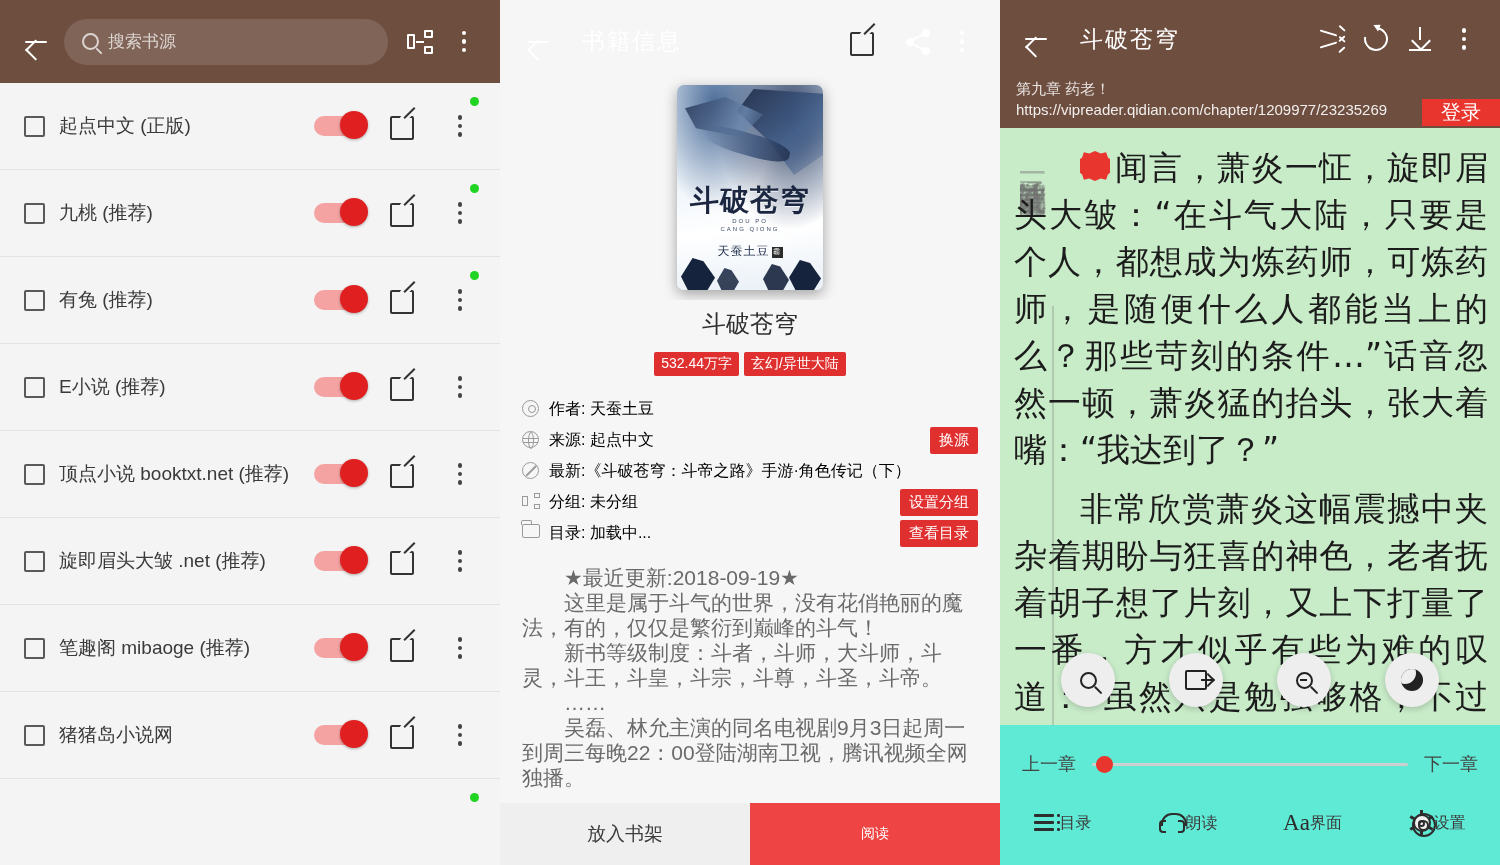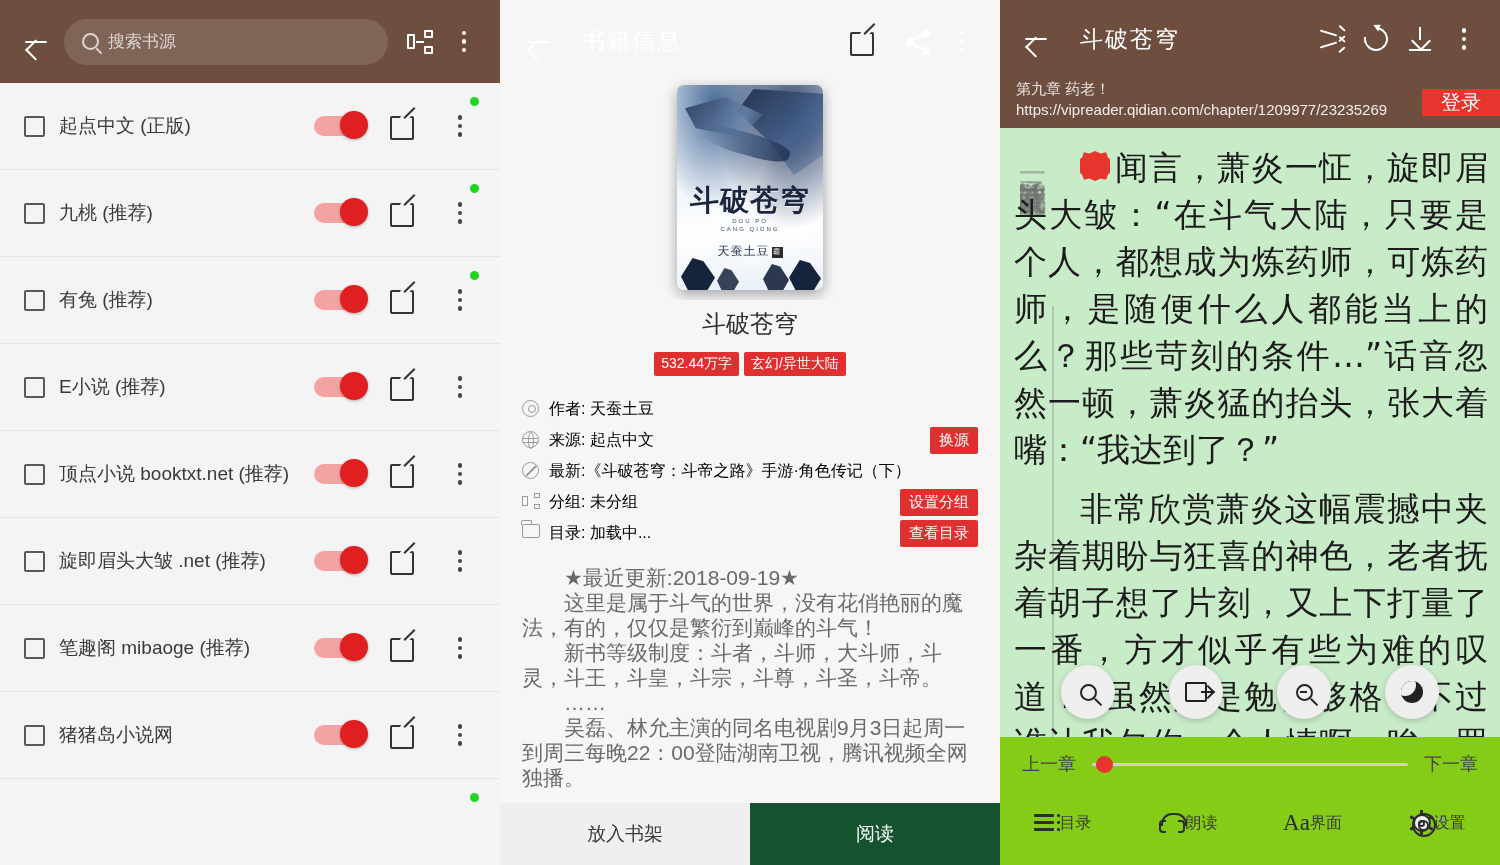--- a/index.html
+++ b/index.html
@@ -254,22 +254,22 @@
   .desc {
     margin-top: 16px; font-size: 21px; line-height: 25px; color: #6a6a6a;
     white-space: pre-wrap;
   }
   .p2-footer { height: 62px; display: flex; flex: none; }
   .fbtn-shelf {
     flex: 1; background: #efefef; display: flex; align-items: center;
     justify-content: center; font-size: 19px; color: #3c3c3c;
   }
   .fbtn-read {
-    flex: 1; background: #14532d; display: flex; align-items: center;
-    justify-content: center; font-size: 19px; color: #fff;
+    flex: 1; background: #ef4444; display: flex; align-items: center;
+    justify-content: center; font-size: 14px; color: #fff;
   }
 
   
   .p3 { background: #c8ebc8; display: flex; flex-direction: column; }
   .p3-header { background: #6e4e3f; flex: none; padding-bottom: 2px; }
   .p3-bar { height: 78px; display: flex; align-items: center; padding: 0 14px; }
   .p3-title { font-size: 23px; color: #fff; margin-left: 22px; flex: 1; letter-spacing: 2px; }
   .shuffle { width: 26px; height: 22px; position: relative; }
   .shuffle i { position: absolute; height: 2.3px; background: #fff; border-radius: 1px; }
   .shuffle i.a { left: 1px; top: 4px; width: 17px; transform: skewY(16deg); }
@@ -292,21 +292,21 @@
     content: ""; position: absolute; left: 10.5px; top: 0; width: 2.4px; height: 13px; background: #fff;
   }
   .dl::after {
     content: ""; position: absolute; left: 5.5px; top: 7px; width: 12px; height: 12px;
     border-left: 2.4px solid #fff; border-bottom: 2.4px solid #fff;
     transform: rotate(-45deg); transform-origin: center;
   }
   .dl i {
     position: absolute; left: 1px; bottom: 0; width: 22px; height: 2.4px; background: #fff;
   }
-  .p3-chapbar { display: flex; align-items: center; padding: 0 0 0 16px; }
+  .p3-chapbar { display: flex; align-items: flex-end; padding: 0 0 0 16px; }
   .chap-info { flex: 1; padding: 2px 0 8px; overflow: hidden; }
   .chap-name { font-size: 15px; color: rgba(255,255,255,.85); white-space: nowrap; }
   .chap-url { font-size: 15px; color: rgba(255,255,255,.9); white-space: nowrap; margin-top: 2px; }
   .login-btn {
     background: #e8352e; color: #fff; font-size: 20px; width: 78px;
     display: flex; align-items: center; justify-content: center; flex: none;
   }
   .p3-content { flex: 1; position: relative; overflow: hidden; padding: 16px 12px 0 14px; }
   .wm-col {
     position: absolute; left: 20px; top: 28px; width: 34px;
@@ -355,21 +355,21 @@
     content: ""; position: absolute; right: -8px; top: 3px; width: 8px; height: 8px;
     border-right: 2.4px solid #222; border-top: 2.4px solid #222; transform: rotate(45deg);
   }
   .fab .moon {
     width: 22px; height: 22px; border-radius: 50%; background: #222; position: relative; overflow: hidden;
   }
   .fab .moon::after {
     content: ""; position: absolute; left: -7px; top: -7px; width: 22px; height: 22px;
     border-radius: 50%; background: #eeeeee;
   }
-  .p3-bottom { background: #84cc16; flex: none; padding: 4px 0 6px; }
+  .p3-bottom { background: #5eead4; flex: none; padding: 16px 0 6px; }
   .chap-nav {
     height: 46px; display: flex; align-items: center; padding: 0 22px; gap: 16px;
   }
   .chap-nav .lbl { font-size: 18px; color: #444; white-space: nowrap; }
   .slider { flex: 1; height: 20px; position: relative; display: flex; align-items: center; }
   .slider .rail { width: 100%; height: 3px; background: #cfcfcf; border-radius: 2px; }
   .slider .thumb {
     position: absolute; left: 2px; width: 17px; height: 17px; border-radius: 50%;
     background: #e8352e;
   }

